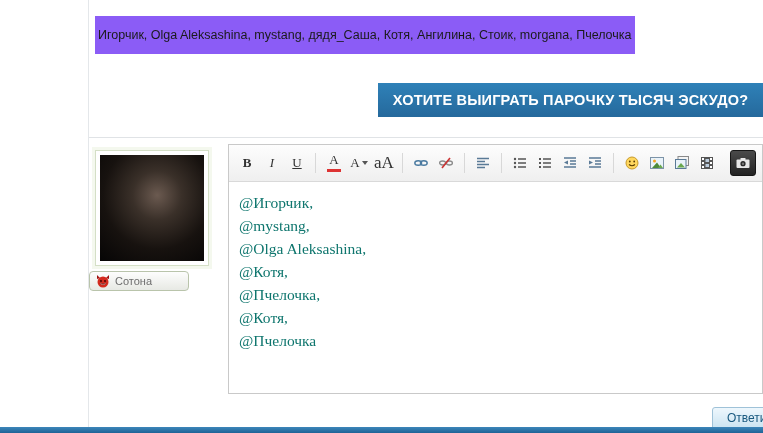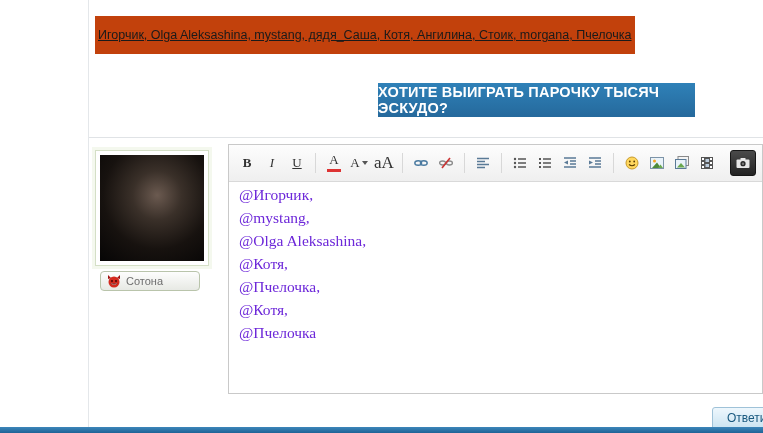--- a/index.html
+++ b/index.html
@@ -5,42 +5,42 @@
   html,body{margin:0;padding:0;background:#fff;}
   #screen{
     position:relative;width:763px;height:433px;overflow:hidden;
     background:#fff;font-family:"Liberation Sans",sans-serif;
   }
   
   .gutter{position:absolute;left:0;top:0;width:88px;height:433px;background:#fff;border-right:1px solid #e4e7ea;}
   
   .viewers-header{position:absolute;left:95px;top:3px;font-size:13px;color:#9fc3da;}
   .viewers-list{position:absolute;left:95px;top:28px;font-size:12.5px;color:#1a1a1a;}
-  .viewers-list .hl{background:#c2410c;padding:12px 3px;text-decoration:underline;}
+  .viewers-list .hl{background:#8b5cf6;padding:12px 3px;}
   
   .banner{
-    position:absolute;left:378px;top:83px;width:317px;height:34px;
+    position:absolute;left:378px;top:83px;width:385px;height:34px;
     background:linear-gradient(#2f81b8,#25699c);
     color:#fff;font-weight:bold;font-size:14.5px;letter-spacing:.2px;
     display:flex;align-items:center;justify-content:center;cursor:pointer;
   }
   .separator{position:absolute;left:89px;top:137px;width:674px;height:0;border-top:1px solid #e0e3e6;}
   
   .avatar-frame{
     position:absolute;left:95px;top:150px;width:104px;height:106px;
     background:#fff;border:1px solid #d4dfc6;padding:4px;
     box-shadow:0 0 0 3px #f4f8ee;
   }
   .avatar-photo{
     width:104px;height:106px;
     background:
       radial-gradient(circle at 55% 38%, #6b5a50 0%, #3a3029 28%, #17120f 62%, #060505 100%);
   }
   .badge{
-    position:absolute;left:100px;top:271px;width:100px;height:20px;
+    position:absolute;left:89px;top:271px;width:100px;height:20px;
     border:1px solid #b9c4ab;border-radius:4px;
     background:linear-gradient(#fdfdfd,#e7e9e4);
     display:flex;align-items:center;gap:5px;padding:0 6px;box-sizing:border-box;
   }
   .badge-label{font-size:11px;color:#6d6d6d;}
   
   .editor{
     position:absolute;left:228px;top:144px;width:535px;height:250px;
     border:1px solid #c9c9c9;background:#fff;box-sizing:border-box;
   }
@@ -60,22 +60,22 @@
   .b-italic{font-style:italic;}
   .b-underline{text-decoration:underline;}
   .b-color{border-bottom:3px solid #d33 !important;line-height:12px;height:15px;width:14px;align-self:center;}
   .caret{width:0;height:0;border-left:3px solid transparent;border-right:3px solid transparent;border-top:4px solid #555;margin-left:2px;}
   .camera-btn{
     margin-left:auto;width:26px;height:26px;border-radius:3px;
     background:linear-gradient(#4a4a4a,#232323);border:1px solid #161616;
     display:flex;align-items:center;justify-content:center;cursor:pointer;
   }
   .editor-body{
-    padding:1px 10px;font-family:"Liberation Serif",serif;font-size:15.5px;
-    line-height:23px;color:#6d28d9;height:196px;overflow:hidden;cursor:text;
+    padding:9px 10px;font-family:"Liberation Serif",serif;font-size:15.5px;
+    line-height:23px;color:#0f766e;height:196px;overflow:hidden;cursor:text;
   }
   
   .reply-button{
     position:absolute;left:712px;top:407px;height:21px;
     background:linear-gradient(#eef7fd,#cde5f2);
     border:1px solid #9fc2d8;border-radius:3px 3px 0 0;
     font-size:12px;color:#19597f;padding:0 14px;cursor:pointer;
     font-family:"Liberation Sans",sans-serif;white-space:nowrap;
   }
   .bottom-bar{

